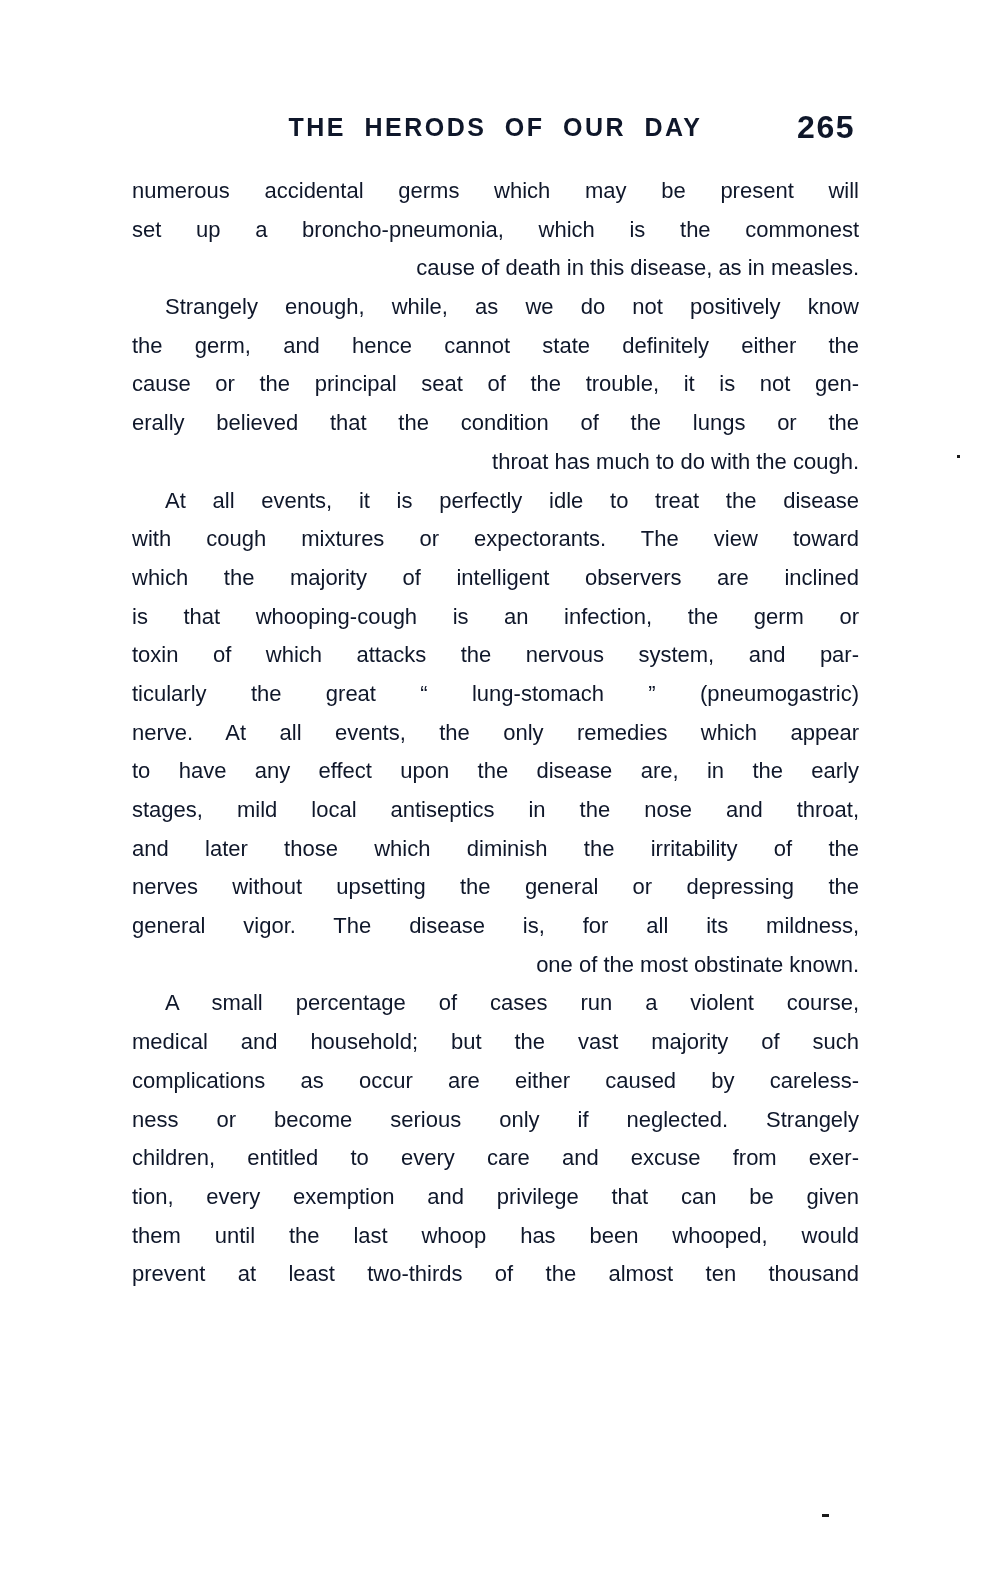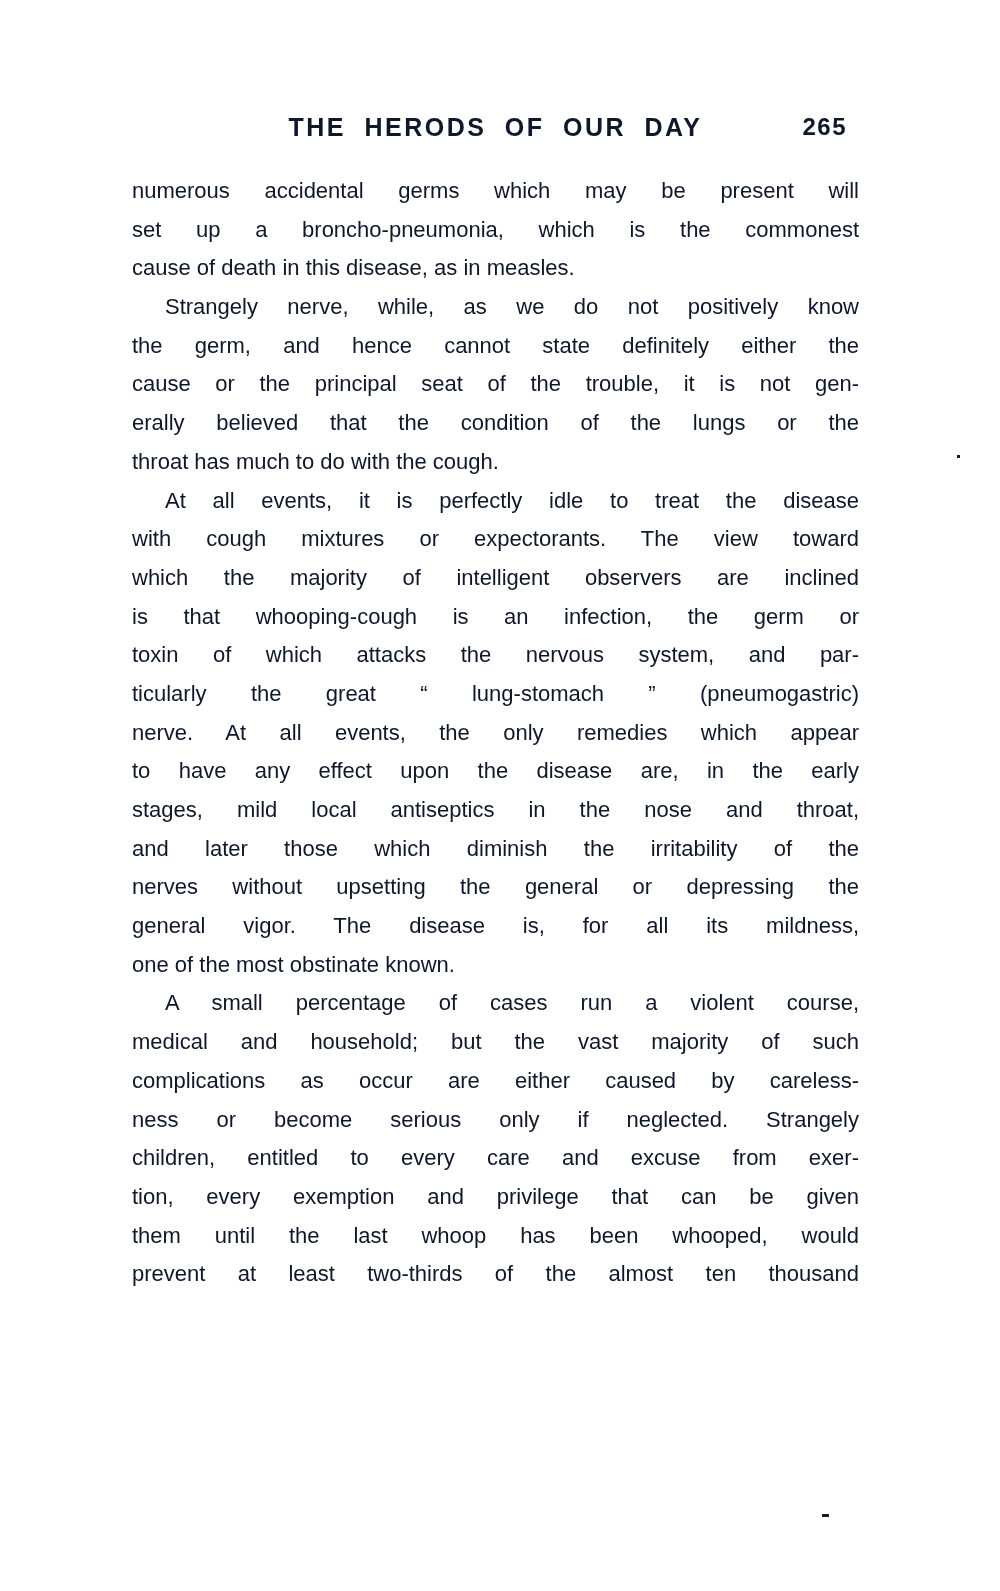--- a/index.html
+++ b/index.html
@@ -27,23 +27,23 @@
   .running-header .title {
     text-align: center;
     font-weight: bold;
     font-size: 25px;
     letter-spacing: 2.5px;
     word-spacing: 9px;
     line-height: 36px;
   }
   .running-header .pagenum {
     position: absolute;
-    right: 12px;
+    right: 4px;
     top: 0;
-    font-size: 24px;
+    font-size: 32px;
     font-weight: bold;
     letter-spacing: 1.5px;
     line-height: 36px;
   }
   .page-text {
     position: absolute;
     left: 132px;
     top: 166px;
     width: 727px;
     font-size: 22px;
@@ -57,21 +57,21 @@
     text-align: justify;
     text-align-last: justify;
   }
   .j::after {
     content: "";
     display: inline-block;
     width: 100%;
     height: 0;
   }
   .last {
-    text-align: left;
+    text-align: right;
   }
   .ind {
     text-indent: 33px;
   }
   .speck {
     position: absolute;
     background: #1a1a1a;
   }
   .speck-1 { left: 957px; top: 449px; width: 3px; height: 3px; }
   .speck-2 { left: 822px; top: 1508px; width: 7px; height: 3px; }
@@ -85,21 +85,21 @@
     <div class="title">THE HERODS OF OUR DAY</div>
     <div class="pagenum">265</div>
   </div>
 
   <div class="page-text">
 
     <div class="line j">numerous accidental germs which may be present will</div>
     <div class="line j">set up a broncho-pneumonia, which is the commonest</div>
     <div class="line last">cause of death in this disease, as in measles.</div>
 
-    <div class="line j ind">Strangely nerve, while, as we do not positively know</div>
+    <div class="line j ind">Strangely enough, while, as we do not positively know</div>
     <div class="line j">the germ, and hence cannot state definitely either the</div>
     <div class="line j">cause or the principal seat of the trouble, it is not gen-</div>
     <div class="line j">erally believed that the condition of the lungs or the</div>
     <div class="line last">throat has much to do with the cough.</div>
 
     <div class="line j ind">At all events, it is perfectly idle to treat the disease</div>
     <div class="line j">with cough mixtures or expectorants. The view toward</div>
     <div class="line j">which the majority of intelligent observers are inclined</div>
     <div class="line j">is that whooping-cough is an infection, the germ or</div>
     <div class="line j">toxin of which attacks the nervous system, and par-</div>

